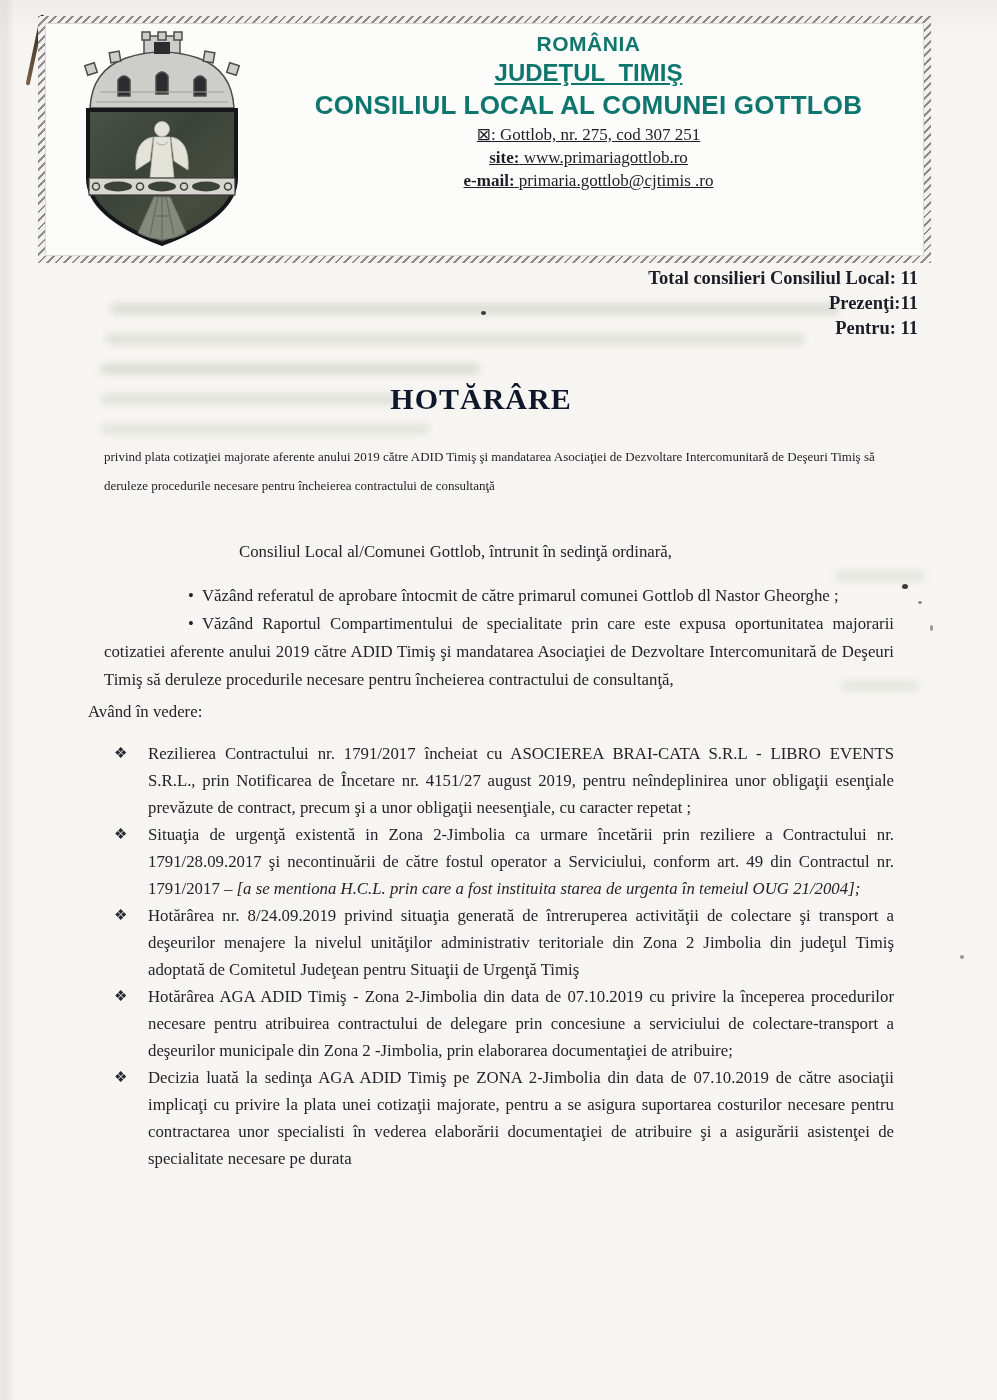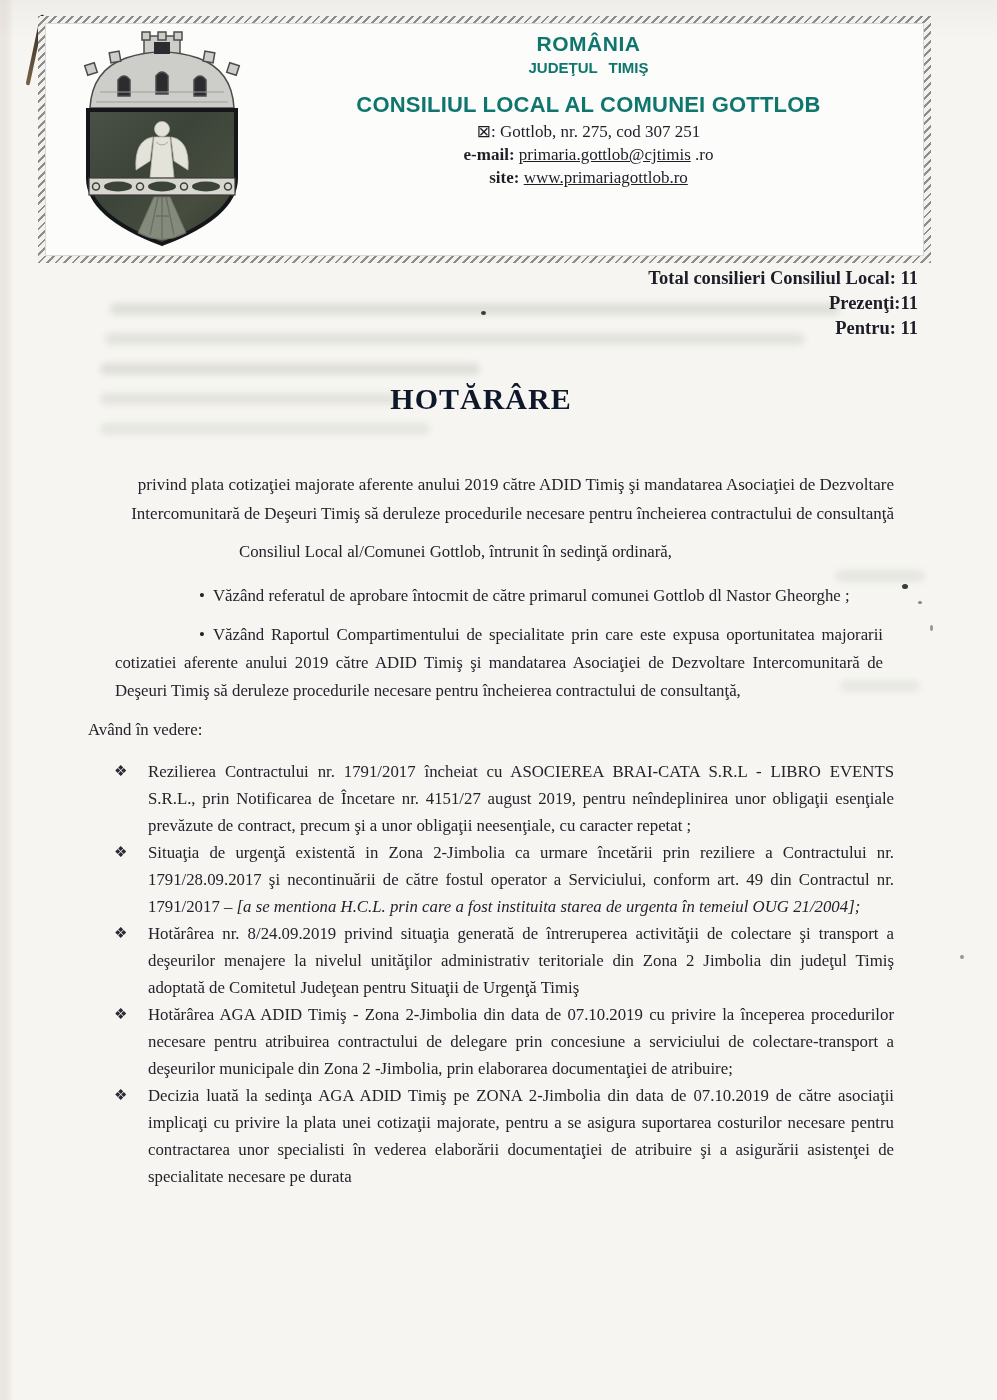--- a/index.html
+++ b/index.html
@@ -24,39 +24,39 @@
   .header-inner{
     width:100%;height:100%;background:#fcfcfa;position:relative;
     border:1px solid #d8d8d4;box-sizing:border-box;
   }
   .coa{position:absolute;left:20px;top:6px;}
   .header-text{position:absolute;left:220px;right:12px;top:8px;text-align:center;}
   .h-country,.h-county,.h-council{
     font-family:"Liberation Sans", sans-serif;font-weight:bold;color:#0f766e;
   }
   .h-country{font-size:21px;letter-spacing:.5px;}
-  .h-county{font-size:15px;word-spacing:7px;margin-top:3px;}
-  .h-council{font-size:22px;margin-top:16px;letter-spacing:.2px;}
-  .h-line{font-size:17px;margin-top:3px;color:#1e1e28;}
+  .h-county{font-size:24px;word-spacing:7px;margin-top:3px;text-decoration:underline;}
+  .h-council{font-size:26px;margin-top:3px;letter-spacing:.2px;}
+  .h-line{font-size:17px;margin-top:3px;color:#1e1e28;text-decoration:underline;}
   .h-line .icon{font-size:17px;}
   .h-line b{font-weight:bold;}
   .h-link{text-decoration:underline;color:#1e1e28;}
   
   .tally{position:absolute;top:266px;right:79px;text-align:right;
     font-weight:bold;font-size:18.5px;line-height:25px;color:#1d1d27;}
   
   .doc-title{position:absolute;top:382px;left:0;width:962px;text-align:center;
     font-size:30px;font-weight:bold;letter-spacing:1px;color:#0f172a;}
-  .subtitle{position:absolute;top:470px;left:104px;width:790px;text-align:right;
-    font-size:17px;line-height:29px;color:#23232b;}
+  .subtitle{position:absolute;top:442px;left:104px;width:790px;text-align:left;
+    font-size:13px;line-height:29px;color:#23232b;}
   
   .body-block{position:absolute;top:538px;left:104px;width:790px;
     font-size:16.8px;line-height:28px;}
   .opening{margin:0 0 16px 135px;}
-  p.ibullet{margin:11px;text-align:justify;text-indent:42px;}
+  p.ibullet{margin:0;text-align:justify;text-indent:42px;}
   p.ibullet .rb{display:inline-block;width:56px;}
   .havand{font-weight:normal;margin:4px 0 14px -16px;}
   .cons{position:relative;padding-left:44px;margin:0;text-align:justify;line-height:27px;}
   .cons .diamond{position:absolute;left:10px;top:0;font-size:15px;color:#2a2a33;}
   .cons .ital{font-style:italic;}
   
   .artifact-line{position:absolute;left:33px;top:14px;width:4px;height:72px;
     background:linear-gradient(180deg,#2e2620,#7a6248);transform:rotate(12deg);border-radius:2px;}
   .smudge{position:absolute;height:12px;border-radius:6px;filter:blur(3px);
     background:rgba(104,118,98,.16);pointer-events:none;}
@@ -137,22 +137,22 @@
         <path d="M88,167 H104 L120,203 Q96,216 72,203 Z" fill="#9aa091" stroke="#7d8376" stroke-width="1"></path>
         <path d="M92,167 L84,205 M96,167 L96,209 M100,167 L108,205 M90,186 H103" stroke="#777d70" stroke-width="1.4" fill="none"></path>
       </g>
     </svg>
 
     <div class="header-text">
       <div class="h-country">ROMÂNIA</div>
       <div class="h-county">JUDEŢUL TIMIŞ</div>
       <div class="h-council">CONSILIUL LOCAL AL COMUNEI GOTTLOB</div>
       <div class="h-line"><span class="icon">⊠</span><span>: Gottlob, nr. 275, cod 307 251</span></div>
+      <div class="h-line"><b>site:</b> <span class="h-link">www.primariagottlob.ro</span></div>
       <div class="h-line"><b>e-mail:</b> <span class="h-link">primaria.gottlob@cjtimis</span><span> .ro</span></div>
-      <div class="h-line"><b>site:</b> <span class="h-link">www.primariagottlob.ro</span></div>
     </div>
   </div>
 </div>
 
 <div class="tally">
   <div>Total consilieri Consiliul Local: 11</div>
   <div>Prezenţi:11</div>
   <div>Pentru: 11</div>
 </div>
 

